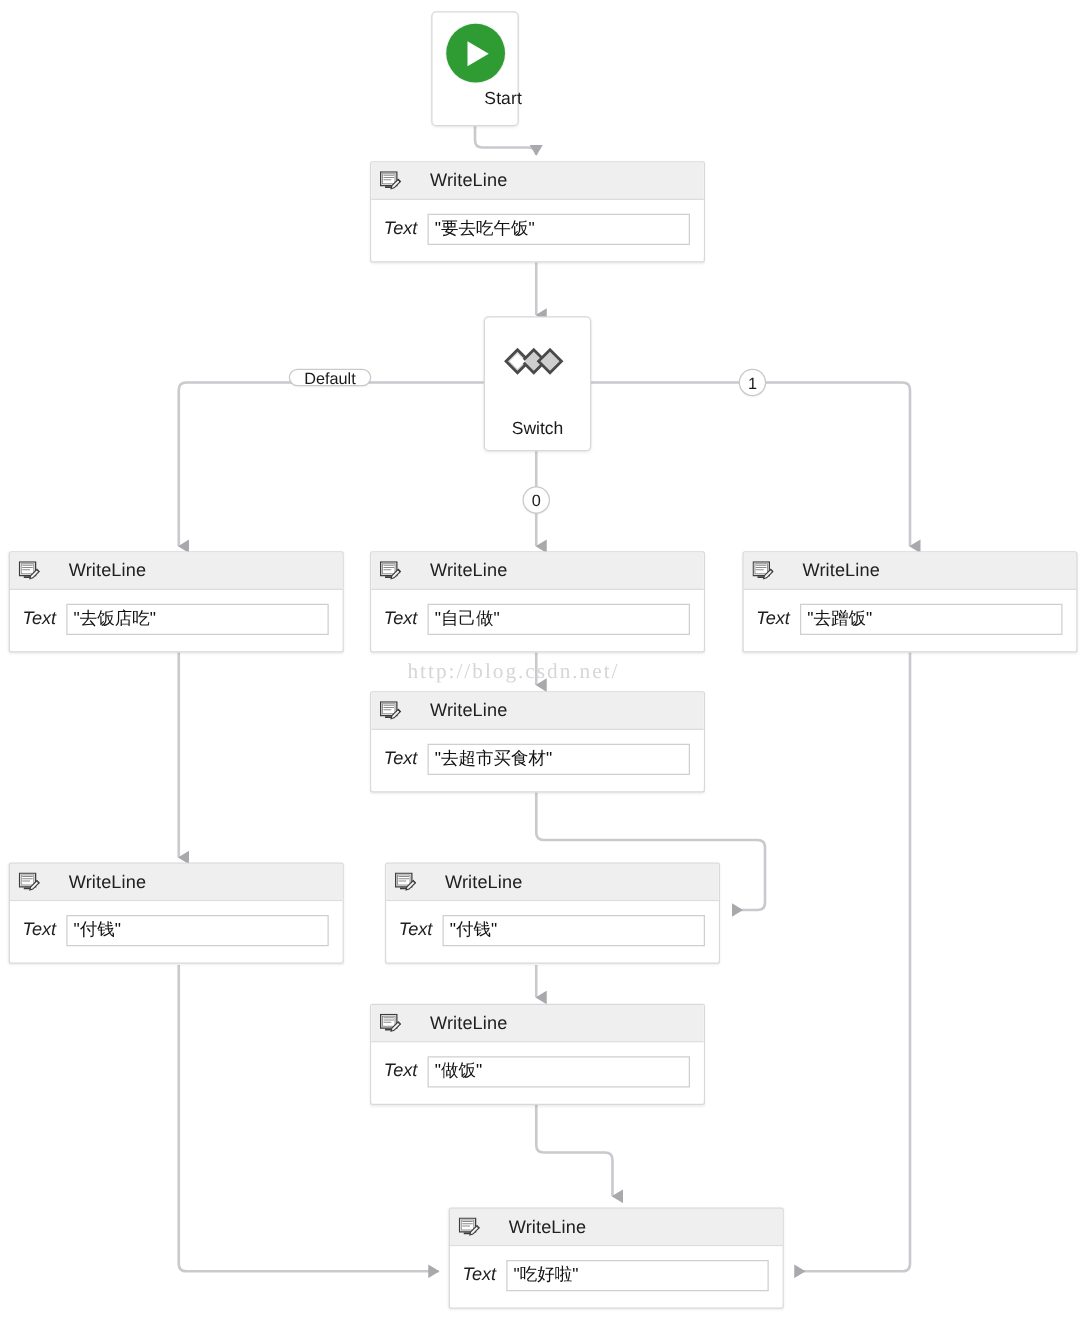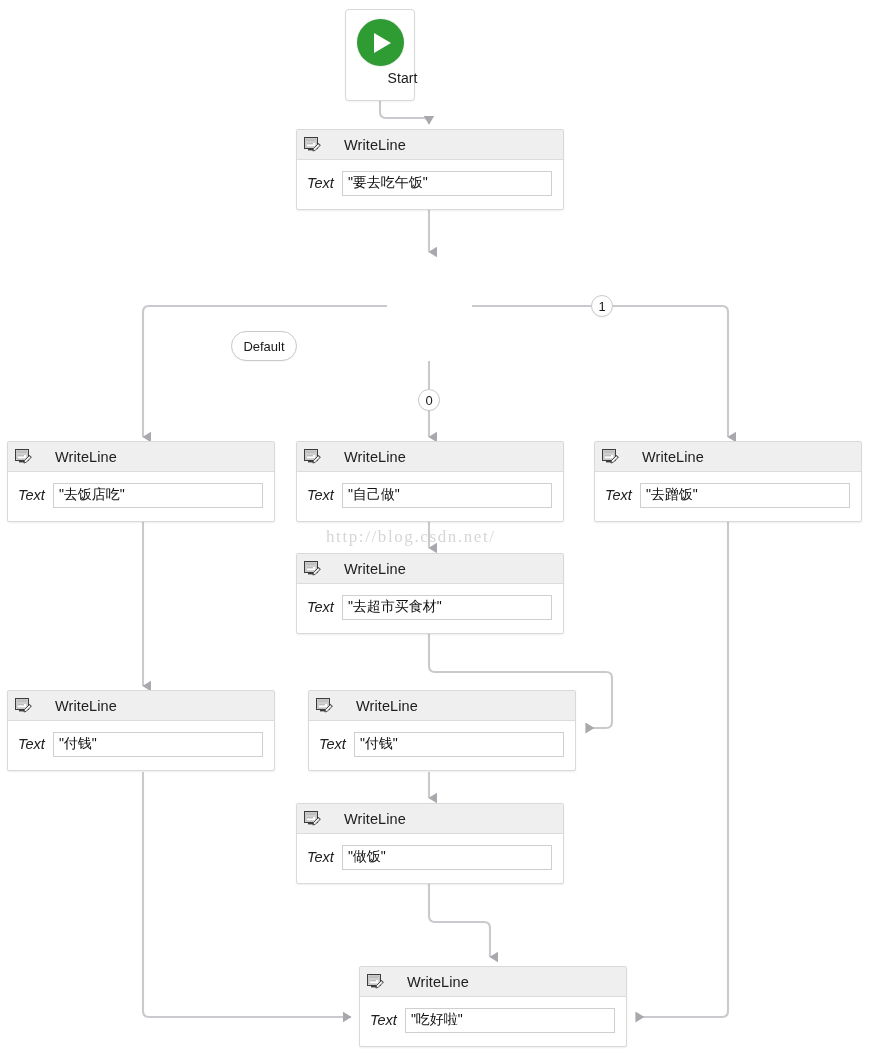--- a/index.html
+++ b/index.html
@@ -210,22 +210,35 @@
     </g>
   </svg>
 
   <div class="start-node" style="left:345px;top:9px;width:70px;height:92px;">
     <div class="start-circle">
       <div class="start-tri"></div>
     </div>
     <div class="start-label">Start</div>
   </div>
 
-
-  <div class="pill" style="left:231px;top:295px;width:66px;height:30px;margin-top:36px;">
+  <div class="switch-node" style="left:387px;top:253px;width:86px;height:108px;">
+    <svg class="switch-icon" viewBox="0 0 62 30">
+      <g stroke="#4a4a4a" stroke-width="2.2" fill="#cfcfcf">
+        <rect x="8.5" y="6.5" width="13" height="13" transform="rotate(45 15 13)"></rect>
+        <rect x="21.5" y="6.5" width="13" height="13" transform="rotate(45 28 13)"></rect>
+        <rect x="34.5" y="6.5" width="13" height="13" transform="rotate(45 41 13)"></rect>
+      </g>
+      <g fill="#ffffff" stroke="none">
+        <rect x="10.6" y="8.6" width="8.8" height="8.8" transform="rotate(45 15 13)"></rect>
+      </g>
+    </svg>
+    <div class="switch-label">Switch</div>
+  </div>
+
+  <div class="pill" style="left:231px;top:295px;width:66px;height:14px;">
     <span>Default</span>
   </div>
   <div class="pill round" style="left:418px;top:389px;width:22px;height:22px;">
     <span>0</span>
   </div>
   <div class="pill round" style="left:591px;top:295px;width:22px;height:22px;">
     <span>1</span>
   </div>
 
   <div class="watermark" style="left:326px;top:527px;">http://blog.csdn.net/</div>

